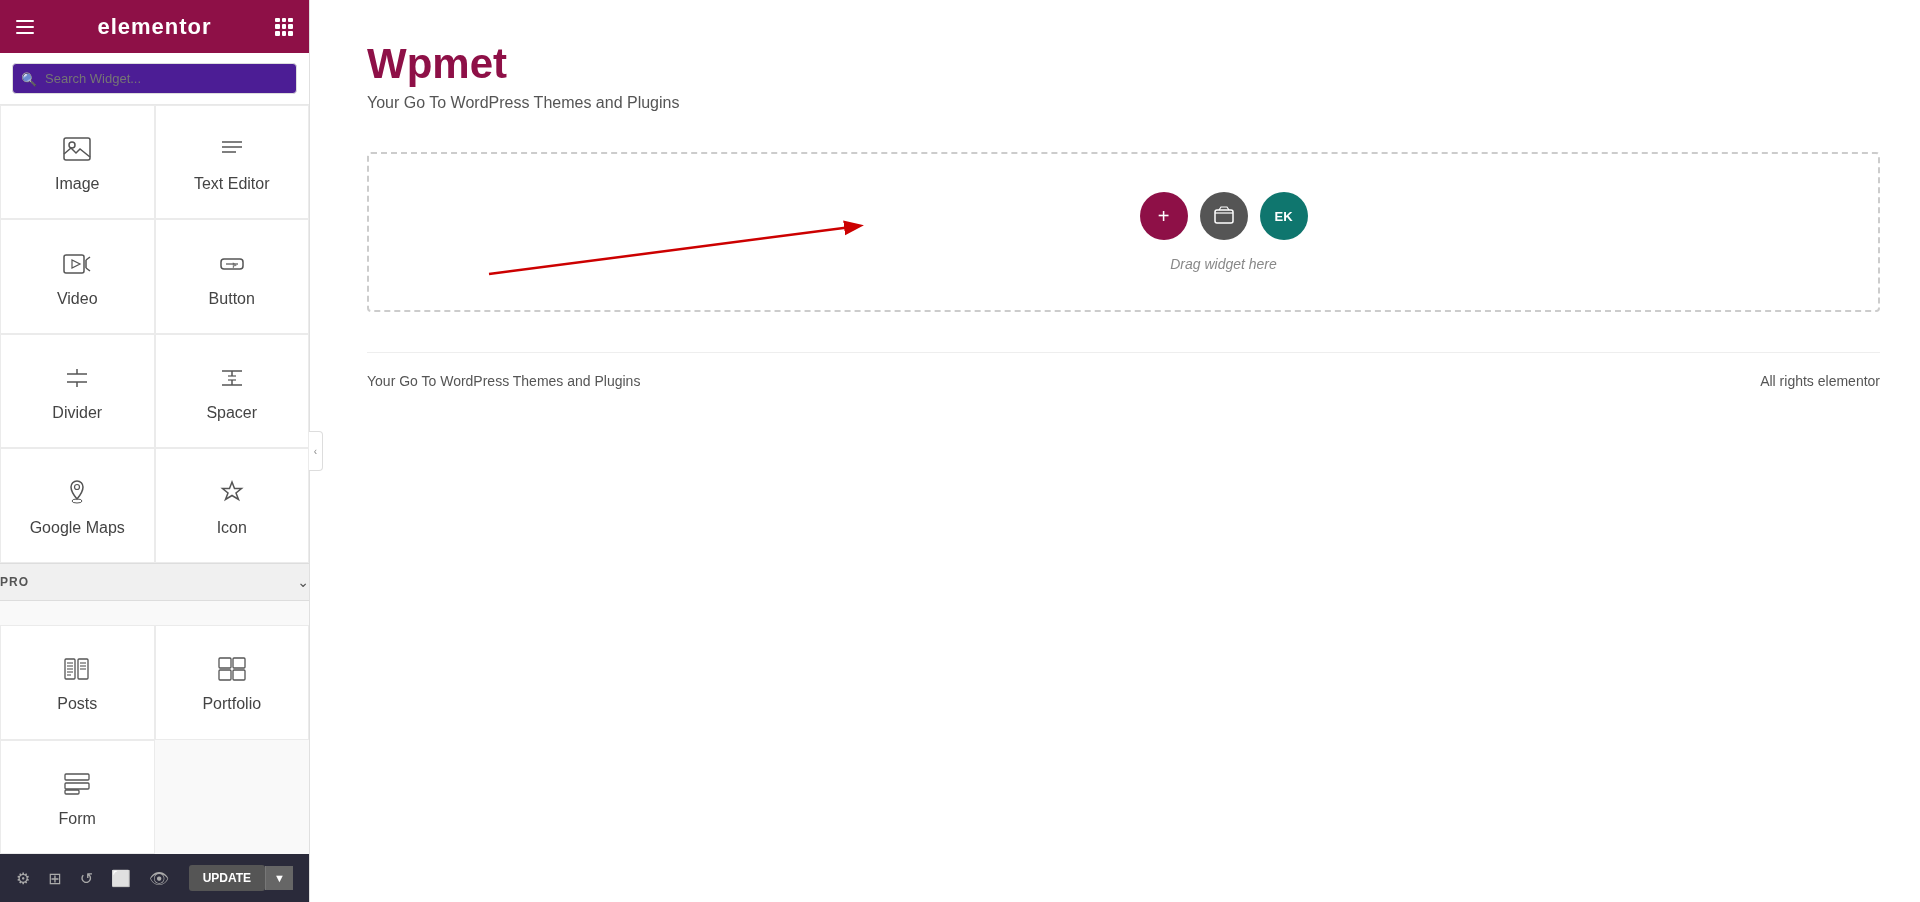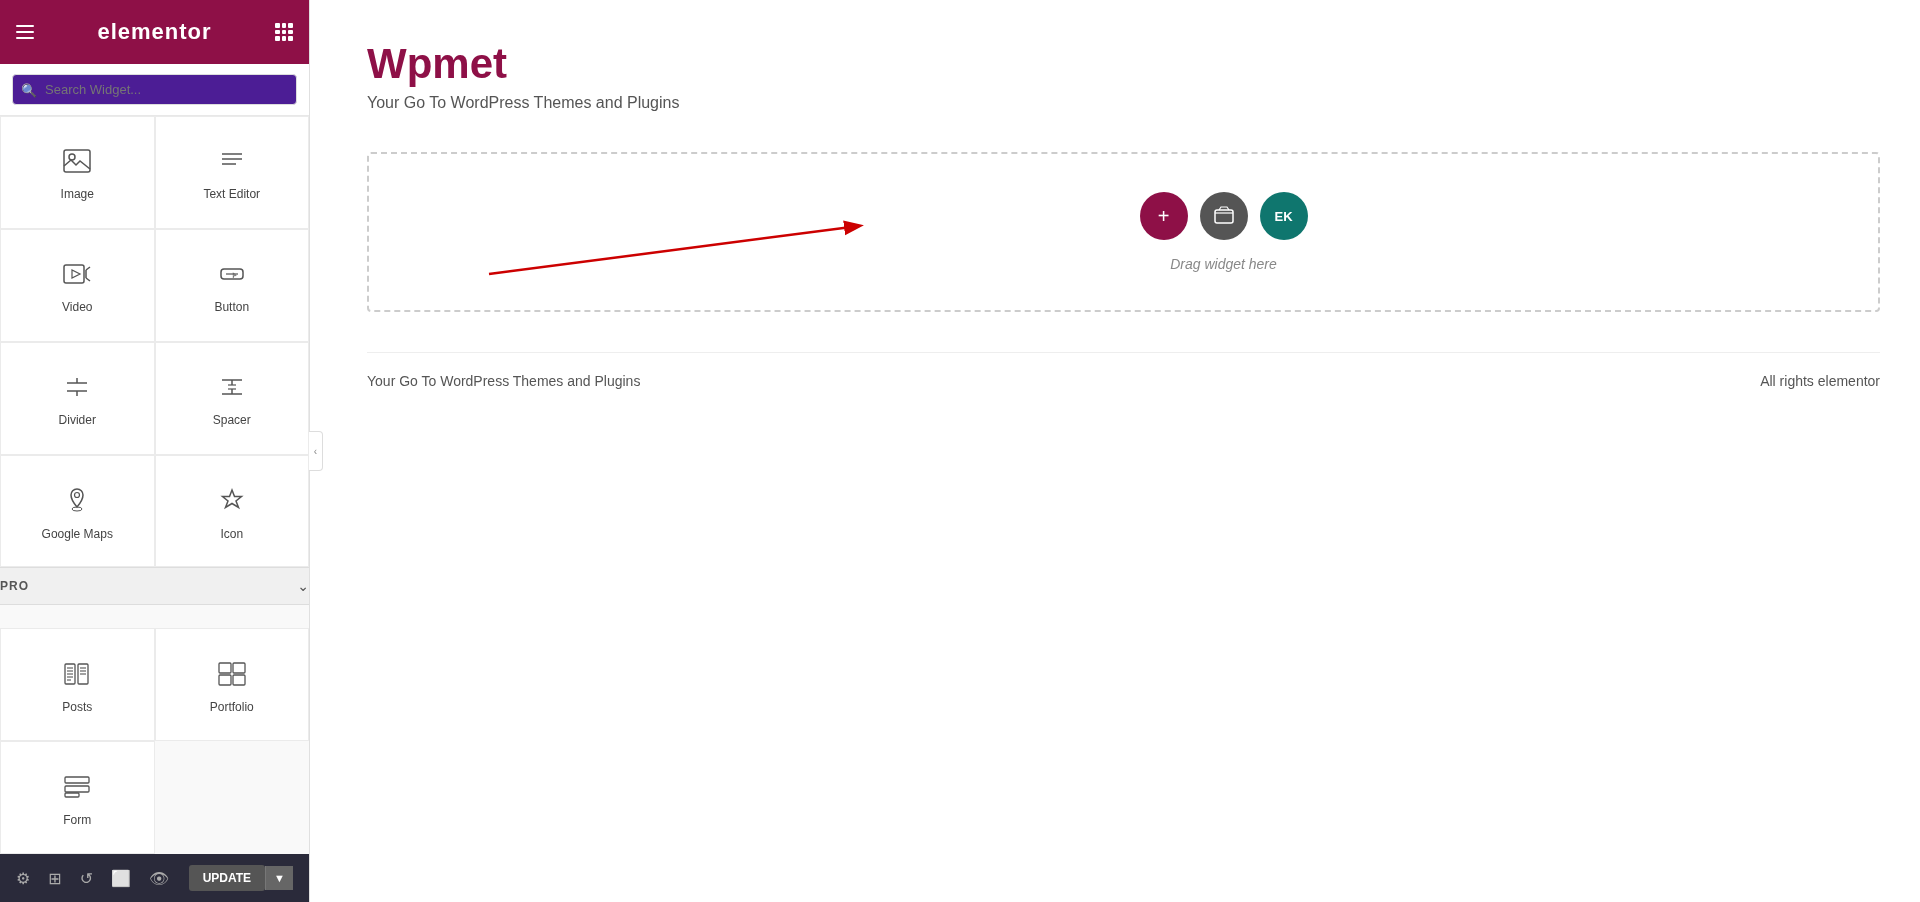--- a/index.html
+++ b/index.html
@@ -22,21 +22,21 @@
       display: flex;
       flex-direction: column;
       height: 100%;
       border-right: 1px solid #e0e0e0;
       position: relative;
     }
 
     .sidebar-header {
       background: #8e1047;
       padding: 8px 16px;
-      height: 64px;
+      height: 53px;
       display: flex;
       align-items: center;
       justify-content: space-between;
     }
 
     .sidebar-logo {
       color: #fff;
       font-size: 22px;
       font-weight: 700;
       letter-spacing: 1px;
@@ -94,21 +94,21 @@
       min-height: 90px;
     }
 
     .widget-icon {
       color: #555;
       margin-bottom: 8px;
       font-size: 22px;
     }
 
     .widget-label {
-      font-size: 12px;
+      font-size: 16px;
       color: #444;
       text-align: center;
     }
 
     .pro-section-header {
       display: flex;
       align-items: center;
       justify-content: space-between;
       padding: 10px 0;
       background: #f0f0f0;

